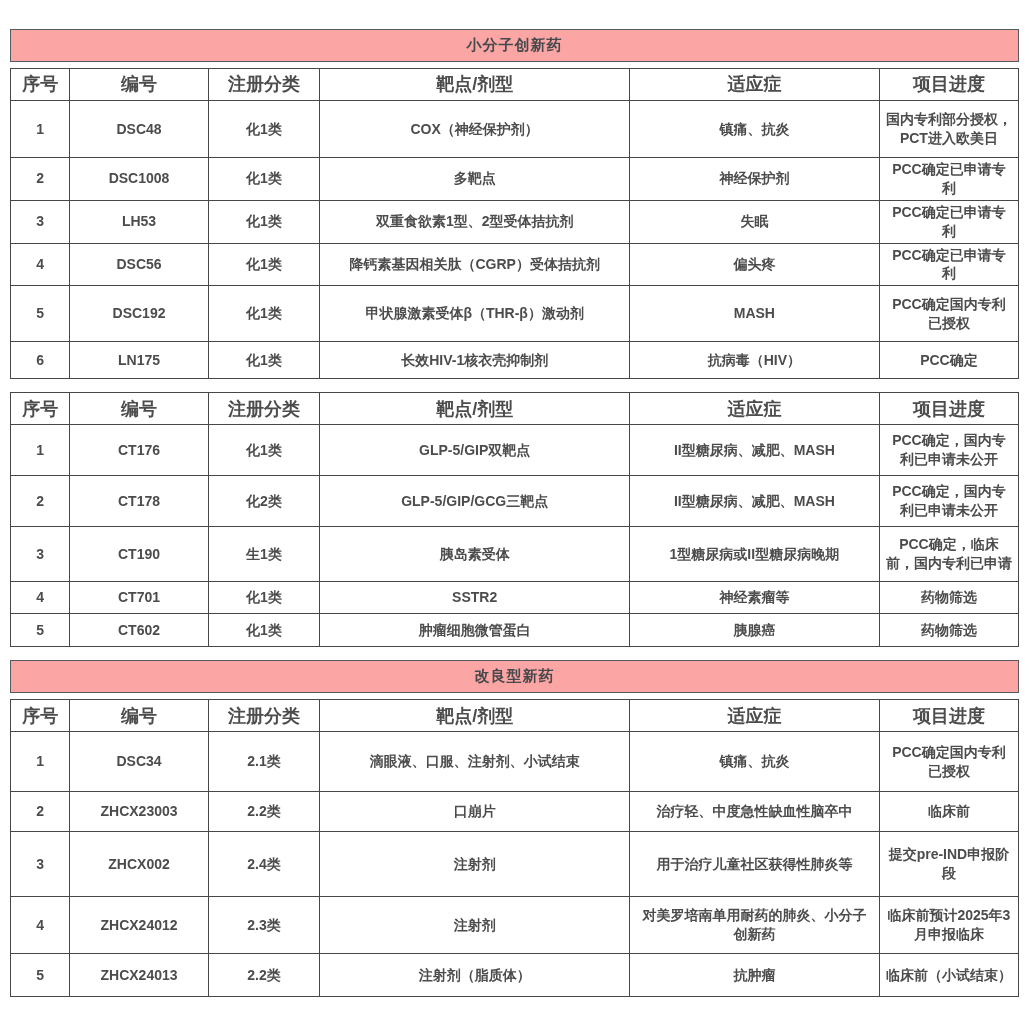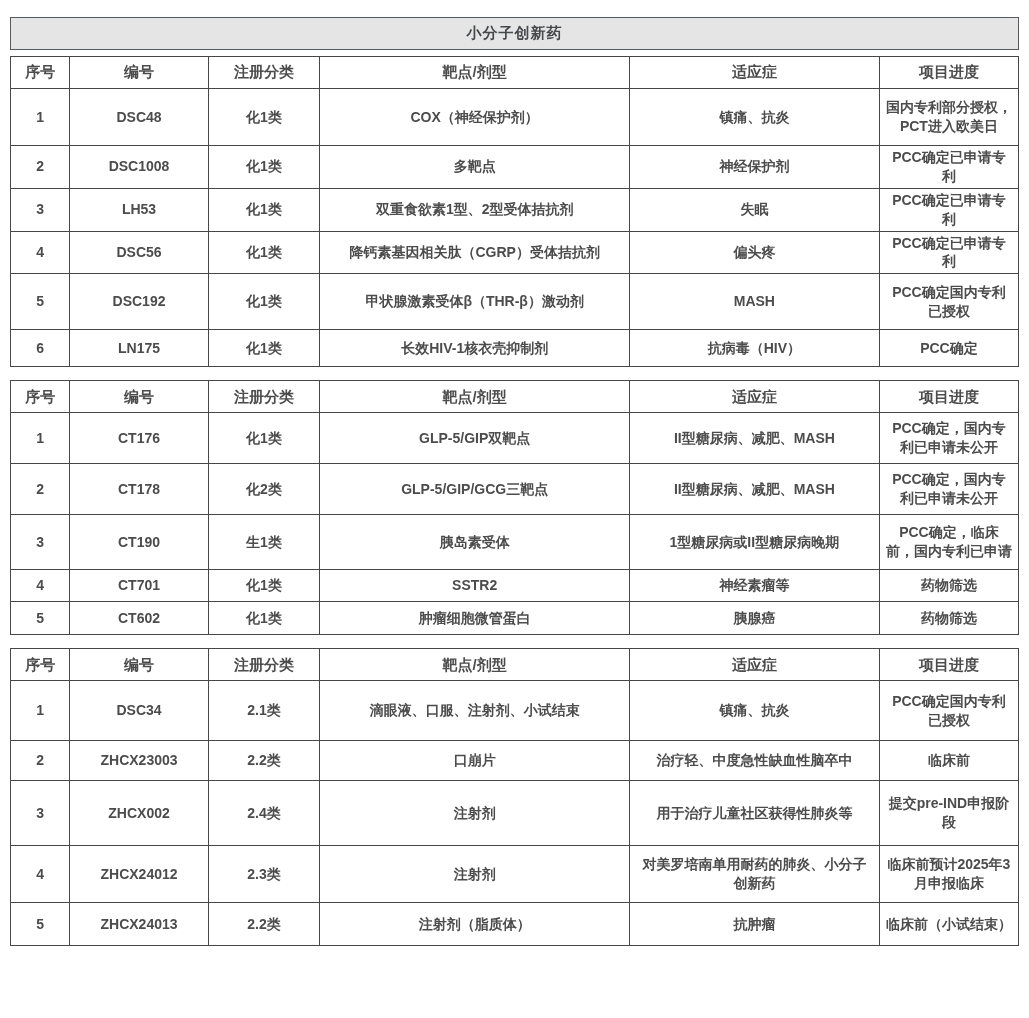--- a/index.html
+++ b/index.html
@@ -16,49 +16,50 @@
     background: #ffffff;
     overflow: hidden;
   }
   .table-section {
     margin-bottom: 13px;
   }
   .title-bar {
     box-sizing: border-box;
     height: 33px;
     border: 1px solid #565b60;
-    background: #e5e5e5;
+    background: #fca5a5;
     color: #46494c;
     font-size: 15px;
     font-weight: 700;
     display: flex;
     align-items: center;
     justify-content: center;
     margin-bottom: 6px;
     letter-spacing: 1px;
+    margin-top: 12px;
   }
   table.drug-table {
     width: 100%;
     border-collapse: collapse;
     table-layout: fixed;
   }
   table.drug-table th,
   table.drug-table td {
     border: 1px solid #474747;
     color: #4c4c4c;
     font-weight: 700;
     text-align: center;
     vertical-align: middle;
     padding: 2px 6px;
     line-height: 1.35;
     box-sizing: border-box;
     overflow-wrap: break-word;
   }
   table.drug-table th {
-    font-size: 15px;
+    font-size: 18px;
     height: 32px;
   }
   table.drug-table td {
     font-size: 14px;
   }
   col.c1 { width: 5.9%;  }
   col.c2 { width: 13.7%; }
   col.c3 { width: 11.1%; }
   col.c4 { width: 30.7%; }
   col.c5 { width: 24.8%; }
@@ -222,20 +223,21 @@
             <td>化1类</td>
             <td>肿瘤细胞微管蛋白</td>
             <td>胰腺癌</td>
             <td>药物筛选</td>
           </tr>
         </tbody>
     </table>
   </section>
 
   <section class="table-section">
+    <div class="title-bar">改良型新药</div>
     <table class="drug-table tbl-2">
       <colgroup>
         <col class="c1">
           <col class="c2">
           <col class="c3">
           <col class="c4">
           <col class="c5">
           <col class="c6">
       </colgroup>
       <thead>

